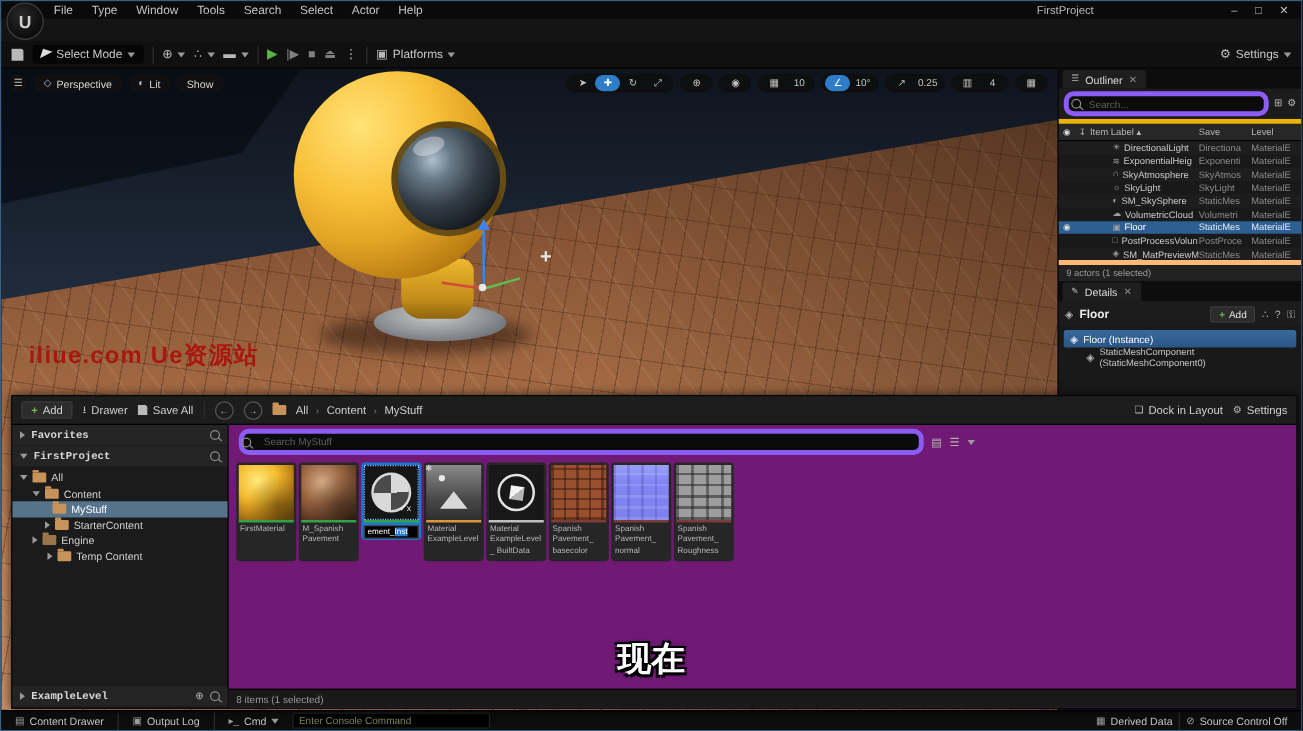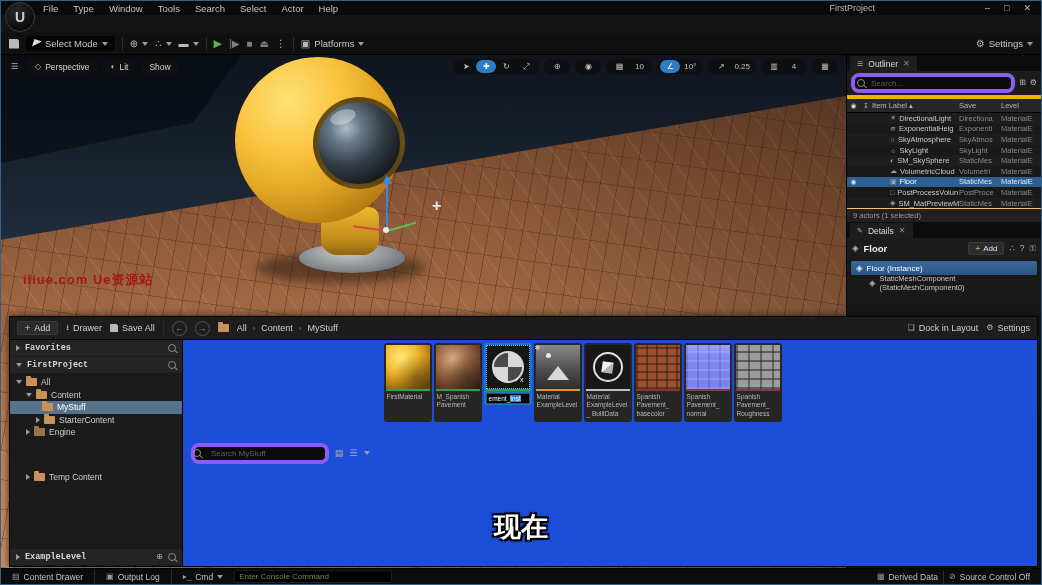--- a/index.html
+++ b/index.html
@@ -70,21 +70,21 @@
   .crosshair{position:absolute;left:431px;top:142px;color:#e8e8e8;font-size:16px;font-weight:bold;}
 
   
   .vp-pills{position:absolute;left:6px;top:4px;display:flex;gap:5px;align-items:center;}
   .vpill{background:rgba(18,18,18,.85);border-radius:9px;height:15px;display:flex;align-items:center;gap:4px;padding:0 8px;font-size:8.5px;color:#d5d5d5;}
   .vpill.round{width:15px;padding:0;justify-content:center;}
   .vp-ctrls{position:absolute;right:8px;top:4px;display:flex;gap:5px;align-items:center;}
   .cgrp{background:rgba(14,14,14,.85);border-radius:9px;height:15px;display:flex;align-items:center;padding:0 3px;}
   .cbt{min-width:14px;height:13px;display:flex;align-items:center;justify-content:center;font-size:8px;color:#c2c2c2;border-radius:7px;padding:0 3px;}
   .cbt.active{background:#2d7dc8;color:#fff;}
-  .watermark{position:absolute;left:22px;top:216px;font-size:13px;font-weight:bold;color:#a81710;letter-spacing:1px;}
+  .watermark{position:absolute;left:22px;top:216px;font-size:19px;font-weight:bold;color:#a81710;letter-spacing:1px;}
 
   
   .rightpanel{width:194px;background:#151515;border-left:1px solid #000;display:flex;flex-direction:column;}
   .ptab-strip{height:16px;background:#0d0d0d;display:flex;align-items:flex-end;}
   .ptab{height:15px;background:#1e1e1e;display:flex;align-items:center;gap:5px;padding:0 7px;font-size:8.5px;color:#dcdcdc;border-radius:2px 2px 0 0;margin-left:3px;}
   .ptab .x{color:#8a8a8a;font-size:8px;}
   .srow{display:flex;align-items:center;gap:4px;padding:2px 4px;}
   .sinput{flex:1;background:#0b0b0b;border:4px solid #8b5cf6;border-radius:8px;height:12px;font-size:8px;color:#ddd;padding:0 4px 0 16px;outline:none;font-family:"Liberation Sans",sans-serif;}
   .sinput::placeholder{color:#5f5f5f;}
   .mag{position:relative;width:6px;height:6px;border:1px solid #8a8a8a;border-radius:50%;display:inline-block;flex:none;}
@@ -92,21 +92,21 @@
   .srow .mag.inbox{position:absolute;left:10px;}
   .o-cols{display:grid;grid-template-columns:13px 12px 1fr 42px 40px;align-items:center;height:13px;background:#272727;font-size:7.5px;color:#b5b5b5;border-top:4px solid #eab308;border-bottom:1px solid #000;}
   .o-rows{background:#191919;}
   .o-row{display:grid;grid-template-columns:13px 1fr 42px 40px;align-items:center;height:10.6px;font-size:7.5px;color:#c9c9c9;}
   .o-row:nth-child(odd){background:#1d1d1d;}
   .o-row .nm{display:flex;align-items:center;gap:3px;padding-left:30px;overflow:hidden;white-space:nowrap;}
   .o-row .ic{font-size:7px;color:#9f9f9f;}
   .o-row .ty,.o-row .lv{color:#8a8a8a;overflow:hidden;white-space:nowrap;}
   .o-row.sel{background:#2d5f92;color:#fff;}
   .o-row.sel .ty,.o-row.sel .lv{color:#dfe9f3;}
-  .o-foot{height:13px;background:#212121;font-size:7.5px;color:#9a9a9a;display:flex;align-items:center;padding-left:6px;border-top:1px solid #fdba74;}
+  .o-foot{height:13px;background:#212121;font-size:7.5px;color:#9a9a9a;display:flex;align-items:center;padding-left:6px;border-top:4px solid #fdba74;}
   .eye{font-size:7px;color:#ddd;text-align:center;}
 
   .d-header{height:20px;display:flex;align-items:center;gap:5px;padding:0 5px;background:#1c1c1c;}
   .d-header .obj{font-size:9.5px;color:#ececec;font-weight:bold;flex:1;}
   .addbtn{background:#2c2c2c;border:1px solid #3a3a3a;border-radius:2px;font-size:8px;color:#e2e2e2;padding:1px 6px;display:flex;gap:3px;align-items:center;}
   .addbtn .pl{color:#6fbf4e;font-weight:bold;}
   .d-ico{font-size:8.5px;color:#b5b5b5;}
   .d-body{flex:1;background:#191919;display:flex;flex-direction:column;}
   .d-row1{margin:3px 4px 1px;height:14px;border-radius:2px;background:linear-gradient(180deg,#38699c,#2a5584);display:flex;align-items:center;gap:4px;padding:0 5px;font-size:8px;color:#fff;}
   .d-row2{height:13px;display:flex;align-items:center;gap:4px;padding-left:22px;font-size:7.5px;color:#c6c6c6;}
@@ -129,21 +129,21 @@
   .cb-body{flex:1;display:flex;min-height:0;}
   .cb-side{width:172px;border-right:1px solid #000;display:flex;flex-direction:column;background:#1b1b1b;}
   .side-hd{height:16px;background:#242424;display:flex;align-items:center;gap:5px;padding:0 6px;font-size:8.5px;color:#d8d8d8;margin-bottom:1px;}
   .side-hd .lbl{flex:1;font-weight:bold;font-family:Liberation Mono, monospace;}
   .tri-r{width:0;height:0;border-top:3px solid transparent;border-bottom:3px solid transparent;border-left:4px solid #9a9a9a;display:inline-block;}
   .tri-d{width:0;height:0;border-left:3px solid transparent;border-right:3px solid transparent;border-top:4px solid #9a9a9a;display:inline-block;}
   .tree{flex:1;padding-top:2px;}
   .trow{height:12.5px;display:flex;align-items:center;gap:4px;font-size:8.5px;color:#cfcfcf;padding-right:4px;}
   .trow.sel{background:#56738c;color:#fff;}
   .coll-hd{margin-top:auto;}
-  .cb-main{flex:1;display:flex;flex-direction:row;min-width:0;background:#1d4ed8;}
+  .cb-main{flex:1;display:flex;flex-direction:column;min-width:0;background:#701a75;}
   .cb-search{display:flex;align-items:center;gap:6px;padding:3px 8px;}
   .cb-search .sinput{height:13px;max-width:520px;}
   .filtico{font-size:9px;color:#b0b0b0;}
   .grid{flex:1;display:flex;align-items:flex-start;gap:2px;padding:3px 0 0 6px;overflow:hidden;}
   .tile{width:48px;background:#262626;border-radius:3px;overflow:hidden;flex:none;}
   .tile .thumbwrap{position:relative;padding:2px 2px 0;}
   .thumb{width:44px;height:44px;position:relative;overflow:hidden;background:#1d1d1d;}
   .ubar{height:2px;width:44px;margin:0 2px;}
   .tlabel{font-size:6.5px;line-height:1.3;color:#b8b8b8;padding:2px 3px 3px;height:26px;overflow:hidden;word-break:break-word;}
   .tile.sel{background:#1878d2;}
@@ -548,21 +548,21 @@
           <div class="trow" style="padding-left:26px;">
             <span class="tri-r"></span>
               <span class="folder"></span>
               <span>StarterContent</span>
           </div>
           <div class="trow" style="padding-left:16px;text-align:right;">
             <span class="tri-r"></span>
               <span class="folder dim"></span>
               <span>Engine</span>
           </div>
-          <div class="trow" style="padding-left:16px;margin-top:32px;">
+          <div class="trow" style="padding-left:28px;">
             <span class="tri-r"></span>
               <span class="folder"></span>
               <span>Temp Content</span>
           </div>
         </div>
         <div class="side-hd coll-hd">
           <span class="tri-r"></span>
           <span class="lbl">ExampleLevel</span>
           <span class="gi" style="font-size:8px">⊕</span>
           <span class="mag"></span>
@@ -640,20 +640,21 @@
           </div>
           <div class="tile">
             <div class="thumbwrap">
                 <div class="thumb th-rough"></div>
               </div>
             <div class="ubar" style="background:#7d3b3b"></div>
             <div class="tlabel">Spanish Pavement_ Roughness</div>
           </div>
         </div>
 
+        <div class="cb-foot">8 items (1 selected)</div>
       </div>
     </div>
   </div>
 
   <div class="statusbar">
     <div class="sb-item">
       <span class="sb-ico">▤</span>
       <span>Content Drawer</span>
     </div>
     <div class="vsep"></div>

